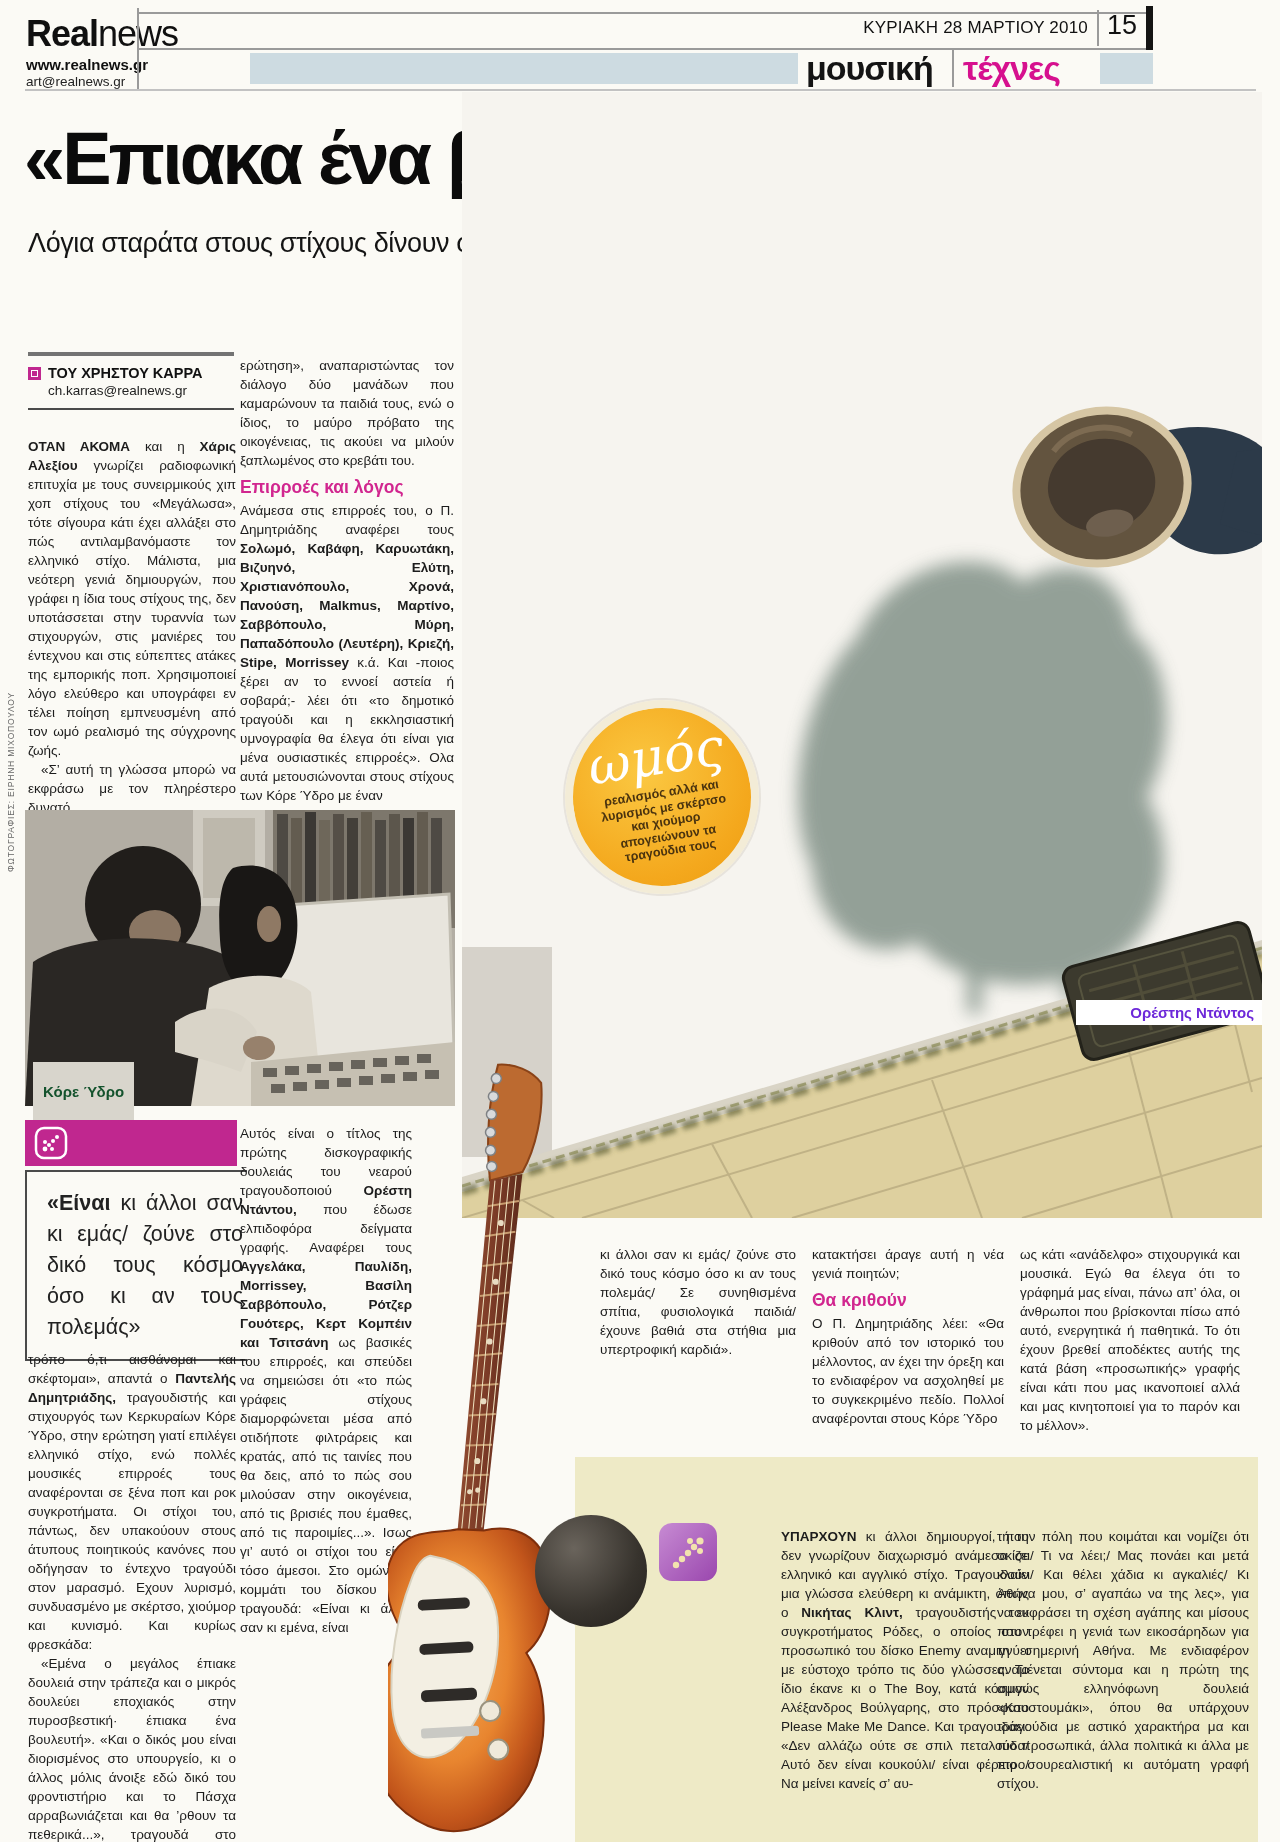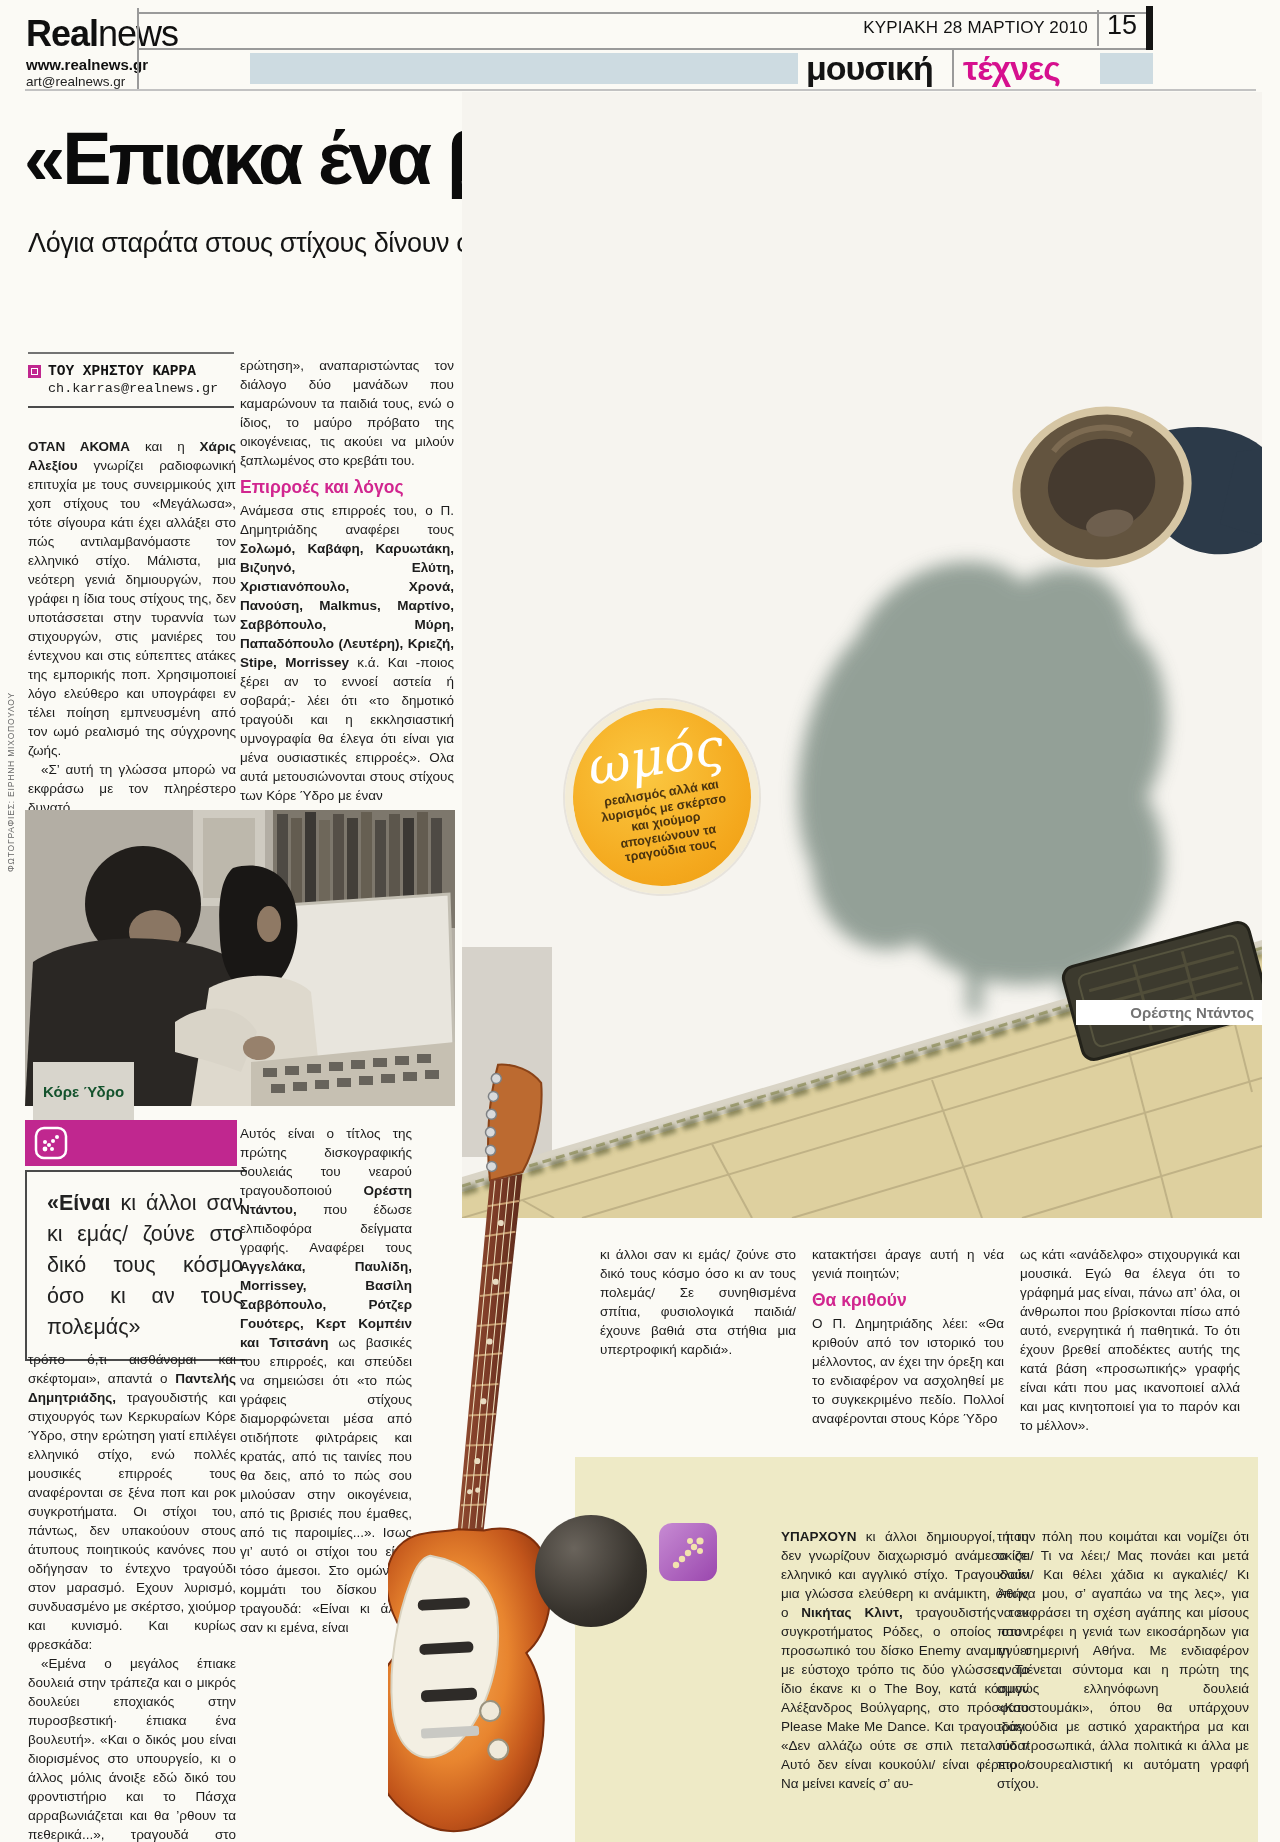--- a/index.html
+++ b/index.html
@@ -16,34 +16,34 @@
   .dateline{font-size:17px;color:#111;letter-spacing:.2px;white-space:nowrap;}
   .pagenum{font-weight:normal;font-size:27px;color:#111;}
   .blackbar{background:#141414;}
   .band{background:#cddbe1;}
   .section{font-weight:bold;font-size:34px;letter-spacing:-1px;color:#141414;line-height:1;}
   .supersection{font-weight:bold;font-size:34px;letter-spacing:-1px;line-height:1;}
   
   .headline{font-weight:bold;font-size:74px;letter-spacing:-3px;color:#0b0b0b;line-height:1;white-space:nowrap;}
   .subheadline{font-size:27px;color:#141414;letter-spacing:-.4px;white-space:nowrap;}
   
-  .byline-box{border-top:2px solid #737373;border-bottom:2px solid #4a4a4a;padding:9px 0 10px 0;font-family:Liberation Mono, monospace;}
+  .byline-box{border-top:4px solid #737373;border-bottom:2px solid #4a4a4a;padding:9px 0 10px 0;}
   .byline-row{display:flex;align-items:center;gap:7px;}
   .byline-ico{width:13px;height:13px;background:#c0278f;display:inline-block;position:relative;flex:0 0 auto;}
   .byline-ico:after{content:"";position:absolute;left:3px;top:3px;width:5px;height:5px;border:1.5px solid #fff;}
   .byline-author{font-weight:bold;font-size:14.5px;color:#111;}
   .byline-mail{font-size:13.5px;color:#222;padding-left:20px;margin-top:2px;}
   
   .btxt{font-size:13.5px;line-height:19px;text-align:justify;color:#1c1c1c;}
   .btxt p{margin:0;}
   .btxt p+p{text-indent:13px;}
   .subhd{color:#d1268f;font-weight:bold;font-size:17.5px;line-height:20px;margin:7px 0 4px 0;text-align:left;}
   
   .cap{background:#d8d5cc;color:#14532d;font-weight:bold;font-size:15px;padding:21px 10px;white-space:nowrap;}
-  .cap-white{background:#fff;color:#737373;font-weight:bold;font-size:15px;padding:4px 8px;text-align:right;white-space:nowrap;}
+  .cap-white{background:#fff;color:#6d28d9;font-weight:bold;font-size:15px;padding:4px 8px;text-align:right;white-space:nowrap;}
   .quote-box{border-left:2px solid #4a4a4a;border-top:2px solid #4a4a4a;border-bottom:2px solid #4a4a4a;
              padding:16px 4px 16px 20px;font-size:21.5px;line-height:31px;color:#222;text-align:justify;}
   .quote-box b{font-weight:bold;}
   .mag-bar{background:#c0278f;}
   .credit{font-size:8.5px;letter-spacing:.8px;color:#666;transform:rotate(-90deg);transform-origin:0 0;white-space:nowrap;}
   
   .badge{width:178px;height:178px;border-radius:50%;border:8px solid #f3ecd7;
          background:radial-gradient(circle at 42% 35%,#fbc842,#f4a81d 68%,#ec9c12);
          transform:rotate(-9deg);box-shadow:0 0 0 2px rgba(120,110,80,.12);text-align:center;}
   .badge-big{font-family:"DejaVu Serif",serif;font-style:italic;font-size:52px;color:#fff;line-height:1;margin-top:22px;}

